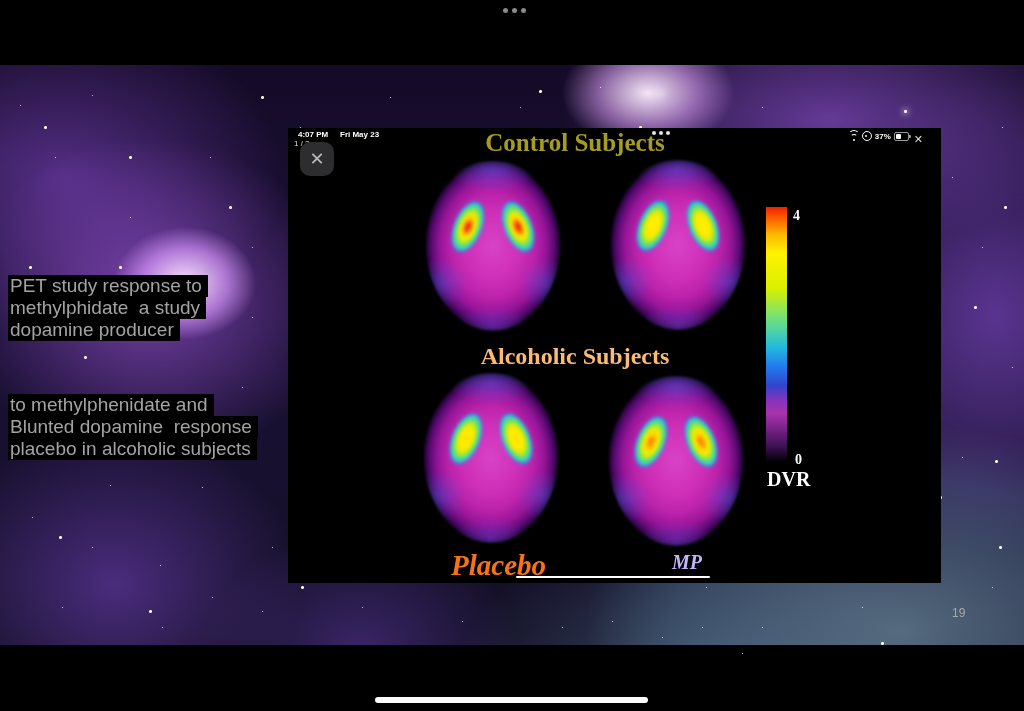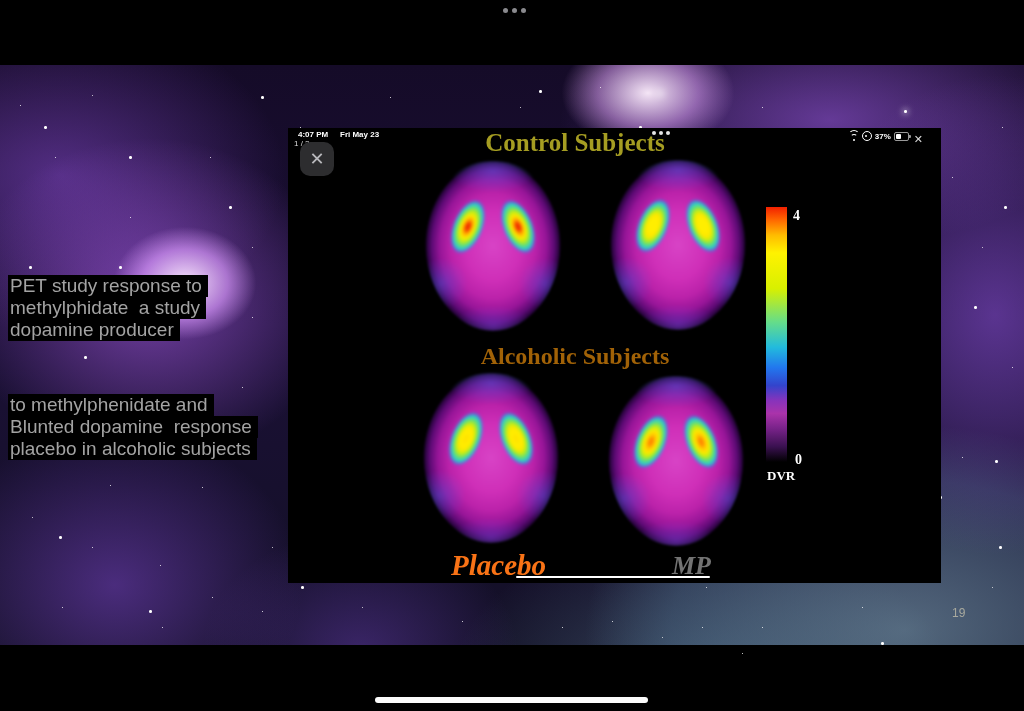--- a/index.html
+++ b/index.html
@@ -106,28 +106,28 @@
   .b0{left:137px;top:33px;}  .b1{left:322px;top:32px;}
   .b2{left:135px;top:245px;} .b3{left:320px;top:248px;}
 
   
   .cbar{position:absolute;left:478px;top:79px;width:21px;height:255px;}
   .cbar-max{position:absolute;left:505px;top:80px;font-family:"Liberation Serif",serif;font-weight:bold;
             font-size:14px;color:#fff;}
   .cbar-min{position:absolute;left:507px;top:324px;font-family:"Liberation Serif",serif;font-weight:bold;
             font-size:14px;color:#fff;}
   .cbar-lbl{position:absolute;left:479px;top:340px;font-family:"Liberation Serif",serif;font-weight:bold;
-            font-size:13px;color:#fff;}
+            font-size:20px;color:#fff;}
 
   
   .ax-placebo{position:absolute;left:163px;top:421px;font-family:"Liberation Serif",serif;
               font-style:italic;font-weight:bold;font-size:29px;color:#f97316;}
   .ax-line{position:absolute;left:228px;top:448px;width:194px;height:2px;background:#fff;border-radius:1px;}
   .ax-mp{position:absolute;left:384px;top:423px;font-family:"Liberation Serif",serif;
-         font-style:italic;font-weight:bold;font-size:26px;color:#737373;}
+         font-style:italic;font-weight:bold;font-size:20px;color:#c4b5fd;}
 
   
   .home{position:absolute;left:375px;top:697px;width:273px;height:6px;border-radius:3px;background:#fbfbfb;}
 </style>
 </head>
 <body>
 
 <div class="screen">
 
   <div class="mt-dots">
@@ -187,21 +187,21 @@
 
     <div class="brain b0" style="--core: #f03000; --core2: #ff9900;">
       <div class="hs l"></div>
       <div class="hs r"></div>
     </div>
     <div class="brain b1" style="--core: #ffee00; --core2: #ffee00;">
       <div class="hs l"></div>
       <div class="hs r"></div>
     </div>
 
-    <div class="title mid" style="color: #a16207;">Alcoholic Subjects</div>
+    <div class="title mid" style="color: #fdba74;">Alcoholic Subjects</div>
 
     <div class="brain b2" style="--core: #ffe400; --core2: #ffee00;">
       <div class="hs l"></div>
       <div class="hs r"></div>
     </div>
     <div class="brain b3" style="--core: #ff8800; --core2: #ffc400;">
       <div class="hs l"></div>
       <div class="hs r"></div>
     </div>
 

